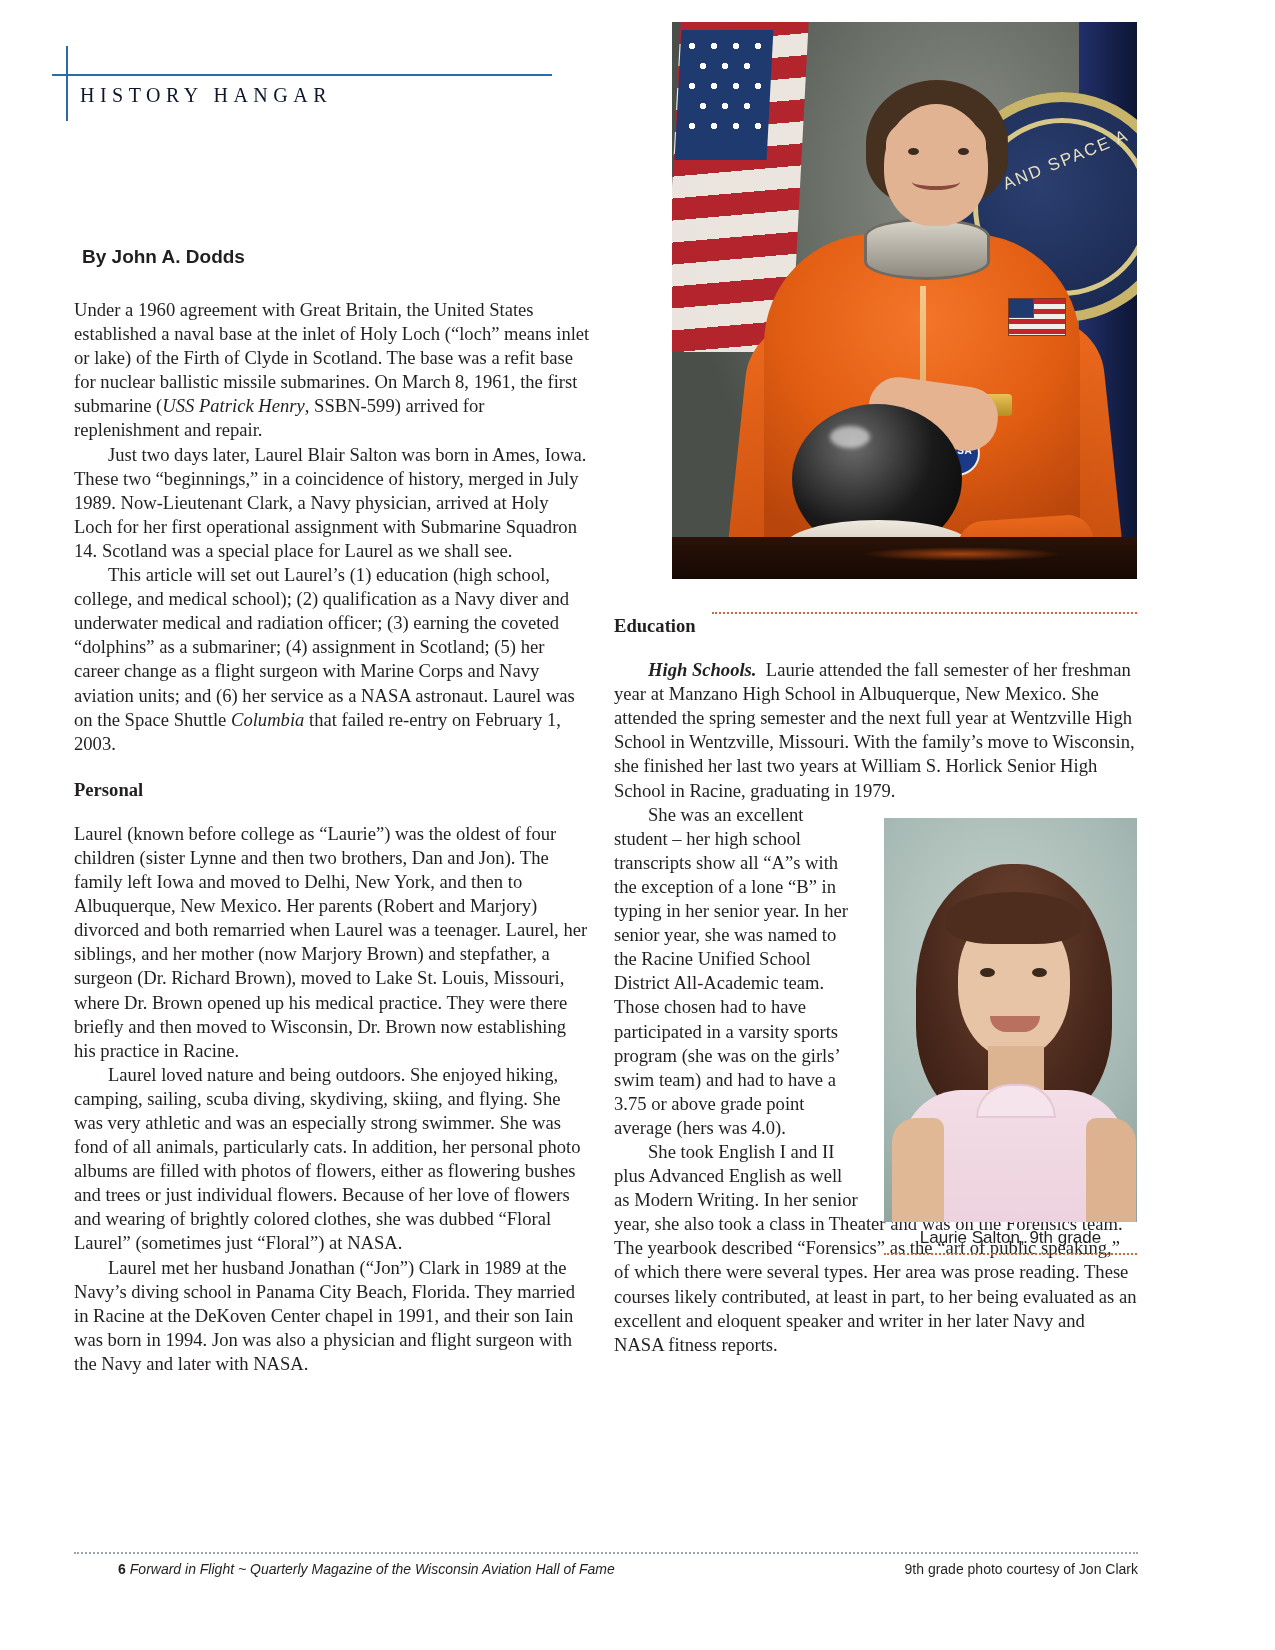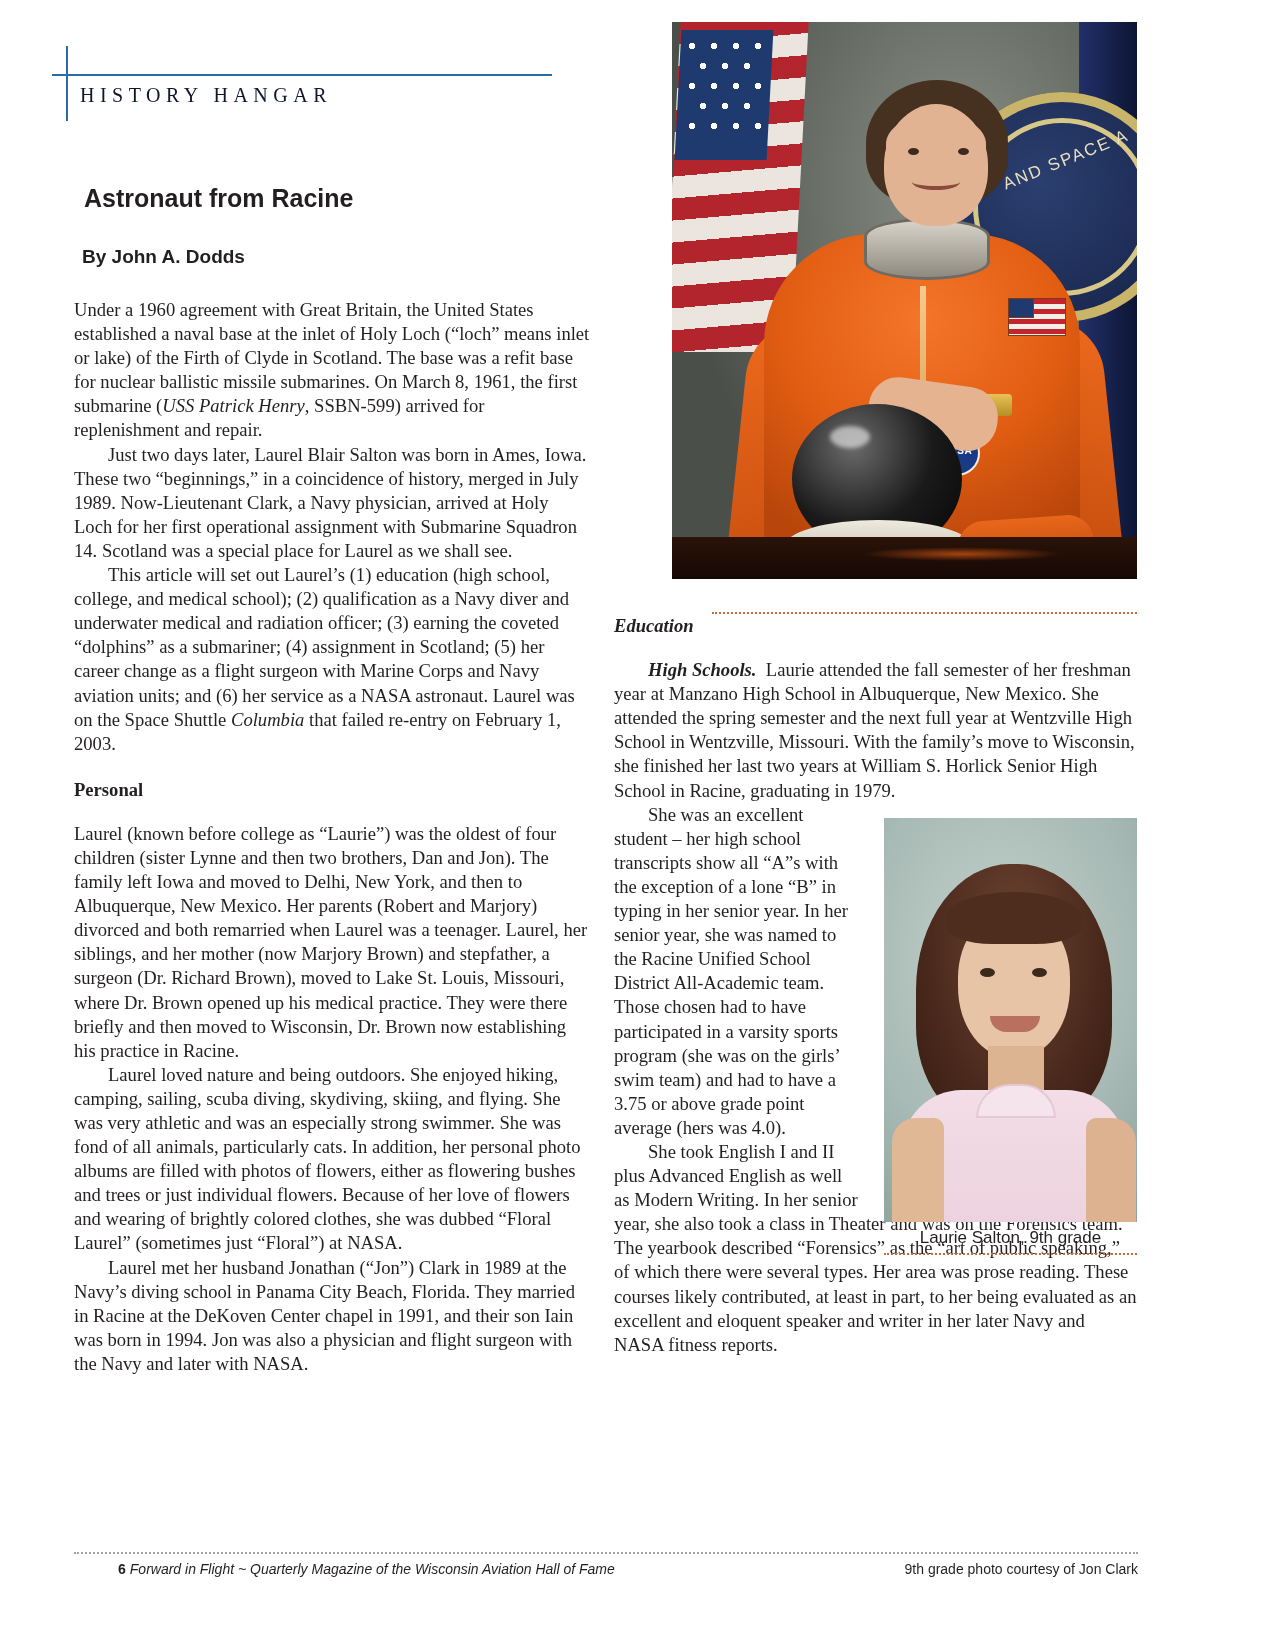--- a/index.html
+++ b/index.html
@@ -116,21 +116,20 @@
   .sec-head {
     font-weight: bold;
     font-size: 18.6px;
     margin: 0;
     padding-top: 22px;
     padding-bottom: 20px;
   }
   .sec-head.tight {
     padding-top: 0px;
     padding-bottom: 20px;
-    font-style: italic;
   }
   .runin {
     font-weight: bold;
     font-style: italic;
   }
   i, em { font-style: italic; }
 
   
   .photo-main {
     position: absolute;
@@ -568,21 +567,20 @@
 <body>
 
 <div class="page">
 
   <div class="kicker-block">
     <div class="kicker-rule-v"></div>
     <div class="kicker-rule-h"></div>
     <div class="kicker-text">HISTORY HANGAR</div>
   </div>
 
-  <div class="subhead">Astronaut from Racine</div>
   <div class="byline">By John A. Dodds</div>
 
   <div class="col col-left">
     <p>Under a 1960 agreement with Great Britain, the United States established a naval base at the inlet of Holy Loch (“loch” means inlet or lake) of the Firth of Clyde in Scotland. The base was a refit base for nuclear ballistic missile submarines. On March 8, 1961, the first submarine (<i>USS Patrick Henry</i>, SSBN-599) arrived for replenishment and repair.</p>
     <p class="indent">Just two days later, Laurel Blair Salton was born in Ames, Iowa. These two “beginnings,” in a coincidence of history, merged in July 1989. Now-Lieutenant Clark, a Navy physician, arrived at Holy Loch for her first operational assignment with Submarine Squadron 14. Scotland was a special place for Laurel as we shall see.</p>
     <p class="indent">This article will set out Laurel’s (1) education (high school, college, and medical school); (2) qualification as a Navy diver and underwater medical and radiation officer; (3) earning the coveted “dolphins” as a submariner; (4) assignment in Scotland; (5) her career change as a flight surgeon with Marine Corps and Navy aviation units; and (6) her service as a NASA astronaut. Laurel was on the Space Shuttle <i>Columbia</i> that failed re-entry on February 1, 2003.</p>
     <p class="sec-head">Personal</p>
     <p>Laurel (known before college as “Laurie”) was the oldest of four children (sister Lynne and then two brothers, Dan and Jon). The family left Iowa and moved to Delhi, New York, and then to Albuquerque, New Mexico. Her parents (Robert and Marjory) divorced and both remarried when Laurel was a teenager. Laurel, her siblings, and her mother (now Marjory Brown) and stepfather, a surgeon (Dr. Richard Brown), moved to Lake St. Louis, Missouri, where Dr. Brown opened up his medical practice. They were there briefly and then moved to Wisconsin, Dr. Brown now establishing his practice in Racine.</p>
     <p class="indent">Laurel loved nature and being outdoors. She enjoyed hiking, camping, sailing, scuba diving, skydiving, skiing, and flying. She was very athletic and was an especially strong swimmer. She was fond of all animals, particularly cats. In addition, her personal photo albums are filled with photos of flowers, either as flowering bushes and trees or just individual flowers. Because of her love of flowers and wearing of brightly colored clothes, she was dubbed “Floral Laurel” (sometimes just “Floral”) at NASA.</p>
     <p class="indent">Laurel met her husband Jonathan (“Jon”) Clark in 1989 at the Navy’s diving school in Panama City Beach, Florida. They married in Racine at the DeKoven Center chapel in 1991, and their son Iain was born in 1994. Jon was also a physician and flight surgeon with the Navy and later with NASA.</p>

